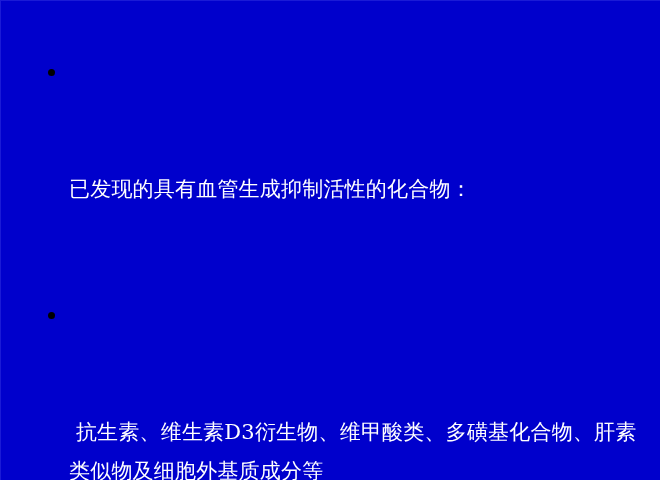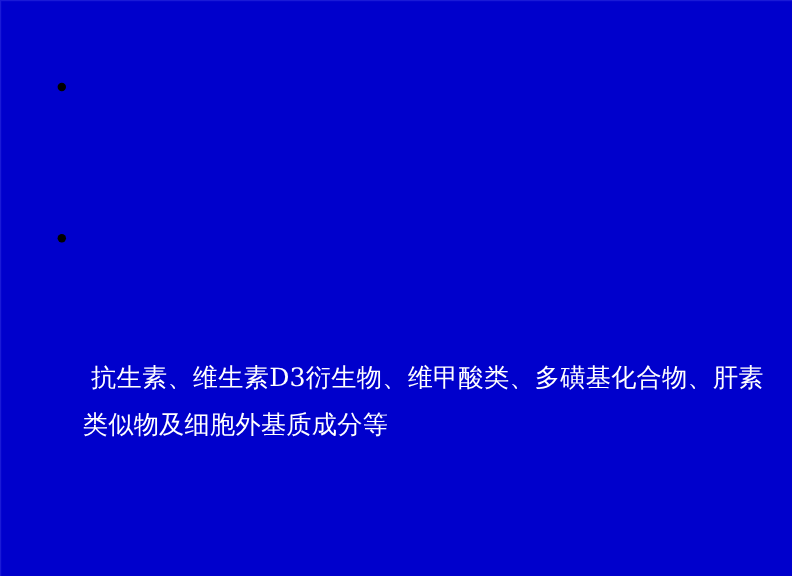--- a/index.html
+++ b/index.html
@@ -64,20 +64,21 @@
 </style>
 </head>
 <body>
 
 <div id="slide">
 
   <ul id="bullet-list">
 
     <li class="bullet-item">
       <span class="bullet-marker"></span>
+      <span class="bullet-text">已发现的具有血管生成抑制活性的化合物：</span>
     </li>
 
     <li class="bullet-item">
       <span class="bullet-marker"></span>
       <span class="bullet-text"> 抗生素、维生素D3衍生物、维甲酸类、多磺基化合物、肝素类似物及细胞外基质成分等</span>
     </li>
 
   </ul>
 
 </div>

